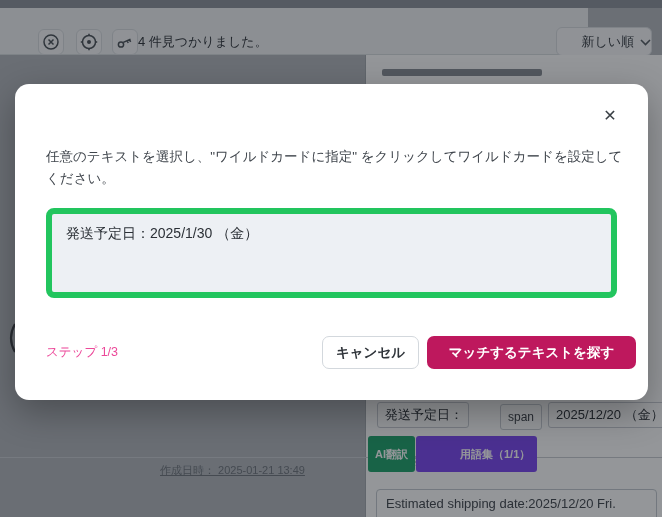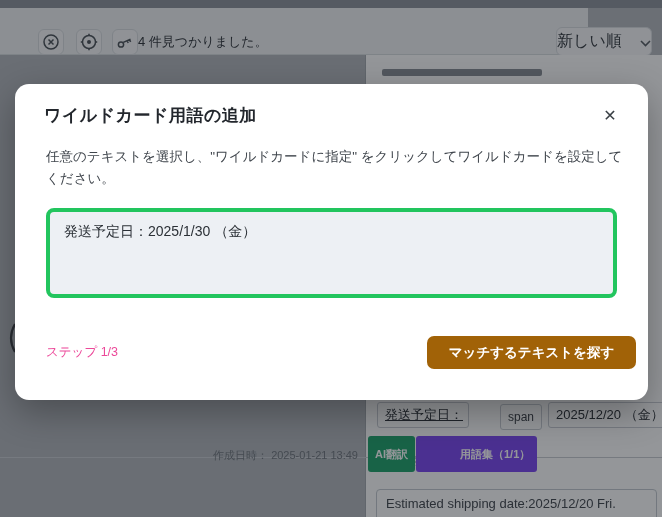--- a/index.html
+++ b/index.html
@@ -6,56 +6,56 @@
   html,body { width:662px; height:517px; overflow:hidden; }
   body { font-family:"Liberation Sans","DejaVu Sans",sans-serif; }
   .stage { position:relative; width:662px; height:517px; overflow:hidden; background:#b4b8be; }
 
   
   .top-strip { position:absolute; left:0; top:0; width:662px; height:8px; background:#8d939b; }
   .toolbar { position:absolute; left:0; top:8px; width:588px; height:47px; background:#f1f3f5; border-bottom:1px solid #d8dcdf; }
   .icon-btn { position:absolute; top:21px; width:26px; height:26px; border:1px solid #d9dde1; border-radius:6px; background:#f7f8fa; display:flex; align-items:center; justify-content:center; color:#4a5057; }
   .icon-btn svg { display:block; }
   .results-text { position:absolute; left:138px; top:25px; font-size:13px; color:#2f343a; }
-  .sort-control { position:absolute; left:556px; top:19px; width:96px; height:29px; border:1px solid #d9dde1; border-radius:6px; background:#f7f8fa; display:flex; align-items:center; justify-content:space-between; gap:6px; color:#33383e; font-size:16px; }
+  .sort-control { position:absolute; left:556px; top:19px; width:96px; height:29px; border:1px solid #d9dde1; border-radius:6px; background:#f7f8fa; display:flex; align-items:center; justify-content:flex-end; gap:6px; color:#33383e; font-size:13px; }
 
   .content-left { position:absolute; left:0; top:55px; width:366px; height:462px; background:#b2b6bc; border-right:1px solid #a3a8ae; }
   .nav-chevron-left { position:absolute; left:1px; top:320px; width:18px; height:36px; color:#3c4046; z-index:1; }
 
   .panel-right { position:absolute; left:366px; top:55px; width:296px; height:462px; background:#ffffff; }
   .hidden-row-remnant { position:absolute; left:382px; top:69px; width:160px; height:7px; background:#878d94; border-radius:2px; }
 
   .seg { position:absolute; top:402px; height:26px; border:1px solid #c8cdd3; border-radius:3px; background:#fff; color:#2b3036; font-size:13px; display:flex; align-items:center; padding:0 7px; white-space:nowrap; overflow:hidden; }
-  .seg-label { left:377px; width:92px;text-decoration:underline; }
+  .seg-label { left:377px; width:92px; }
   .seg-tag { left:500px; top:404px; height:26px; font-size:12px; color:#3c4147; }
   .seg-value { left:548px; width:120px; }
 
   .lang-text { position:absolute; left:386px; top:434px; font-size:11px; color:#8b9198;margin-top:20px; }
   .divider-h { position:absolute; left:0; top:457px; width:662px; height:1px; background:#c9cdd2; }
-  .created-text { position:absolute; left:160px; top:448px; width:198px; font-size:11px; color:#6f757c; text-align:right; white-space:nowrap; }
+  .created-text { position:absolute; left:160px; top:463px; width:198px; font-size:11px; color:#6f757c; white-space:nowrap;text-decoration:underline; }
 
   .badge { position:absolute; top:436px; height:36px; border-radius:3px; color:#fff; font-size:11px; font-weight:bold; display:flex; align-items:center; padding:0 7px; white-space:nowrap; }
   .badge-green { left:368px; background:#1ea36a; }
   .badge-purple { left:416px; background:#7a46f0;padding-left:44px; }
 
   .english-box { position:absolute; left:376px; top:489px; width:281px; height:34px; border:1px solid #c3c9cf; border-radius:4px; background:#fff; font-size:13px; color:#40464d; padding:6px 9px; white-space:nowrap; overflow:hidden; }
 
   
   .overlay { position:absolute; left:0; top:0; width:662px; height:517px; background:rgba(18,22,28,0.45); z-index:5; }
 
   
   .modal { position:absolute; left:15px; top:84px; width:633px; height:316px; background:#ffffff; border-radius:14px; box-shadow:0 12px 36px rgba(0,0,0,0.3); z-index:10; }
   .modal-title { position:absolute; left:29px; top:20px; font-size:17px; font-weight:bold; color:#23272d; letter-spacing:0.5px; }
   .modal-close { position:absolute; left:580px; top:16px; width:30px; height:30px; display:flex; align-items:center; justify-content:center; color:#3a4046; cursor:pointer; border-radius:6px; }
   .modal-desc { position:absolute; left:31px; top:62px; width:578px; font-size:13.5px; line-height:1.62; color:#40464d; }
-  .select-box { position:absolute; left:31px; top:124px; width:571px; height:90px; background:#edf0f4; border:4px solid #22c55e; border-radius:8px; padding:11px 14px; font-size:14px; color:#2b3036; }
+  .select-box { position:absolute; left:31px; top:124px; width:571px; height:90px; background:#edf0f4; border:6px solid #22c55e; border-radius:8px; padding:11px 14px; font-size:14px; color:#2b3036; }
   .step-text { position:absolute; left:31px; top:260px; font-size:12.5px; color:#ec4899; }
   .btn { position:absolute; top:252px; height:33px; border-radius:7px; font-size:13.5px; font-weight:bold; display:flex; align-items:center; justify-content:center; font-family:inherit; }
   .btn-cancel { left:307px; width:97px; background:#ffffff; border:1px solid #d3d8dd; color:#2f343a; cursor:pointer; }
-  .btn-primary { left:412px; width:209px; background:#a16207; border:none; color:#ffffff; }
+  .btn-primary { left:412px; width:209px; background:#be185d; border:none; color:#ffffff; }
 </style>
 </head>
 <body>
 
 <div class="stage">
 
   <div class="top-strip"></div>
 
   <div class="toolbar">
     <div class="icon-btn" style="left:38px;">
@@ -113,25 +113,25 @@
   <div class="created-text">作成日時： 2025-01-21 13:49</div>
 
   <div class="badge badge-green">AI翻訳</div>
   <div class="badge badge-purple">用語集（1/1）</div>
 
   <div class="english-box">Estimated shipping date:2025/12/20 Fri.</div>
 
   <div class="overlay"></div>
 
   <div class="modal">
-    <div class="modal-title">ワイルドカード用語の追加</div>
     <div class="modal-close">
       <span style="font-size:16px;">✕</span>
     </div>
     <div class="modal-desc">任意のテキストを選択し、"ワイルドカードに指定" をクリックしてワイルドカードを設定してください。</div>
     <div class="select-box">
       <span>発送予定日：2025/1/30 （金）</span>
     </div>
     <div class="step-text">ステップ 1/3</div>
+    <button class="btn btn-cancel">キャンセル</button>
     <button class="btn btn-primary" disabled="">マッチするテキストを探す</button>
   </div>
 
 </div>
 
 </body></html>

